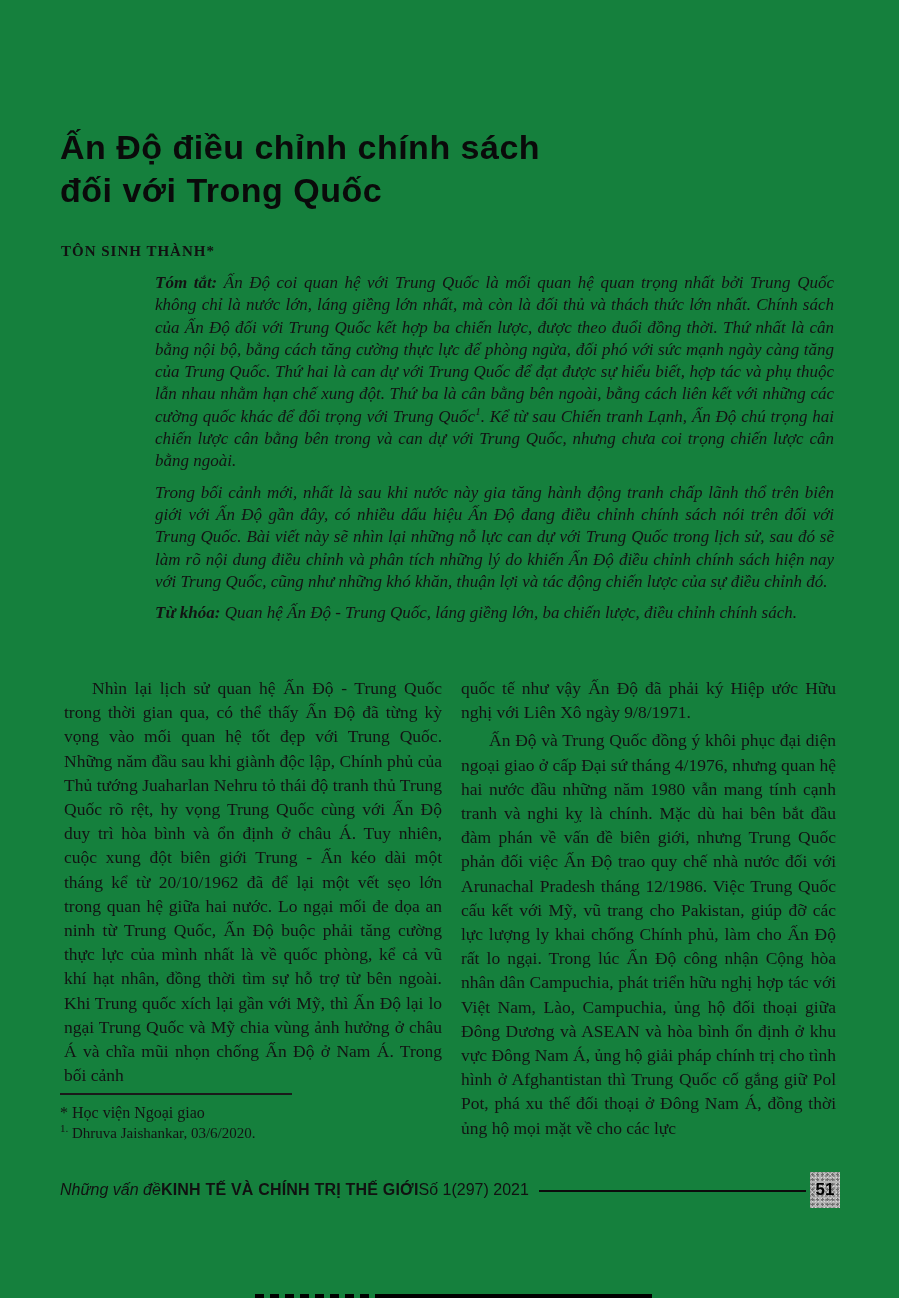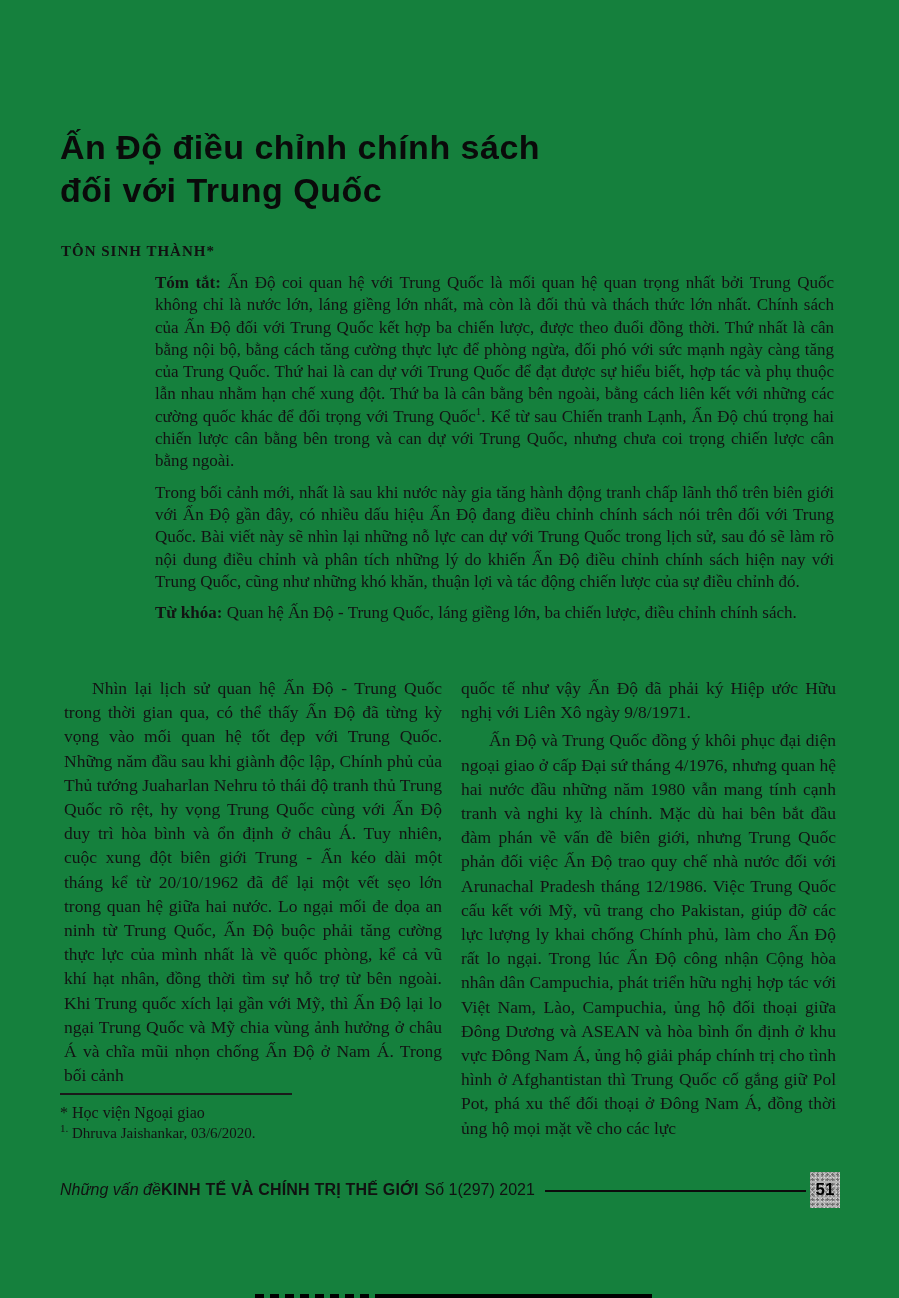--- a/index.html
+++ b/index.html
@@ -17,21 +17,21 @@
     font-family:"Liberation Sans","DejaVu Sans",sans-serif;
     font-weight:bold;font-size:34px;line-height:43px;color:#0a0a0a;
     letter-spacing:0.5px;
   }
   .author{
     position:absolute;left:61px;top:243px;
     font-weight:bold;font-size:15px;letter-spacing:1px;color:#111;
   }
   .abstract{
     position:absolute;left:155px;top:272px;width:679px;
-    font-size:17px;line-height:22.3px;
+    font-style:italic;font-size:17px;line-height:22.3px;
     text-align:justify;color:#131313;
   }
   .abstract p{margin:0 0 9px 0;}
   .abstract .lbl{font-weight:bold;}
   sup{font-size:11px;line-height:0;}
   .col{
     position:absolute;top:672px;
     font-size:17.5px;line-height:24.2px;
     text-align:justify;color:#131313;
   }
@@ -52,21 +52,21 @@
   .fn-rule{width:232px;border-top:2px solid #1a1a1a;margin-bottom:7px;}
   .footnotes p{margin:0;}
   .fn-aff{font-weight:normal;font-size:16px;}
   .footer{
     position:absolute;left:60px;top:1172px;width:780px;
     display:flex;align-items:center;
     font-family:"Liberation Sans","DejaVu Sans",sans-serif;
     font-size:16px;color:#111;white-space:nowrap;
   }
   .footer .f-it{font-style:italic;}
-  .footer .f-b{font-weight:bold;margin-right:6px;letter-spacing:0.2px;}
+  .footer .f-b{font-weight:bold;margin-right:0;letter-spacing:0.2px;}
   .footer .f-n{margin-right:4px;}
   .footer .f-rule{flex:1;border-top:2.5px solid #0c0c0c;margin:2px 4px 0 6px;}
   .page-badge{
     width:30px;height:36px;flex:0 0 auto;
     display:flex;align-items:center;justify-content:center;
     font-family:"Liberation Sans","DejaVu Sans",sans-serif;
     font-weight:bold;font-size:17px;color:#000;
     background-color:#b5b5b5;
     background-image:
       radial-gradient(#6f6f6f 1px, transparent 1.2px),
@@ -84,21 +84,21 @@
     position:absolute;left:378px;bottom:0;width:274px;height:4.5px;background:#000;
   }
 </style>
 </head>
 <body>
 
 <div class="page">
 
   <div class="title">
     <div>Ấn Độ điều chỉnh chính sách</div>
-    <div>đối với Trung Quốc</div>
+    <div>đối với Trong Quốc</div>
   </div>
 
   <div class="author">TÔN SINH THÀNH*</div>
 
   <div class="abstract">
     <p><span class="lbl">Tóm tắt:</span><span> Ấn Độ coi quan hệ với Trung Quốc là mối quan hệ quan trọng nhất bởi Trung Quốc không chỉ là nước lớn, láng giềng lớn nhất, mà còn là đối thủ và thách thức lớn nhất. Chính sách của Ấn Độ đối với Trung Quốc kết hợp ba chiến lược, được theo đuổi đồng thời. Thứ nhất là cân bằng nội bộ, bằng cách tăng cường thực lực để phòng ngừa, đối phó với sức mạnh ngày càng tăng của Trung Quốc. Thứ hai là can dự với Trung Quốc để đạt được sự hiểu biết, hợp tác và phụ thuộc lẫn nhau nhằm hạn chế xung đột. Thứ ba là cân bằng bên ngoài, bằng cách liên kết với những các cường quốc khác để đối trọng với Trung Quốc</span><sup>1</sup><span>. Kể từ sau Chiến tranh Lạnh, Ấn Độ chú trọng hai chiến lược cân bằng bên trong và can dự với Trung Quốc, nhưng chưa coi trọng chiến lược cân bằng ngoài.</span></p>
     <p>Trong bối cảnh mới, nhất là sau khi nước này gia tăng hành động tranh chấp lãnh thổ trên biên giới với Ấn Độ gần đây, có nhiều dấu hiệu Ấn Độ đang điều chỉnh chính sách nói trên đối với Trung Quốc. Bài viết này sẽ nhìn lại những nỗ lực can dự với Trung Quốc trong lịch sử, sau đó sẽ làm rõ nội dung điều chỉnh và phân tích những lý do khiến Ấn Độ điều chỉnh chính sách hiện nay với Trung Quốc, cũng như những khó khăn, thuận lợi và tác động chiến lược của sự điều chỉnh đó.</p>
     <p><span class="lbl">Từ khóa:</span><span> Quan hệ Ấn Độ - Trung Quốc, láng giềng lớn, ba chiến lược, điều chỉnh chính sách.</span></p>
   </div>
 

